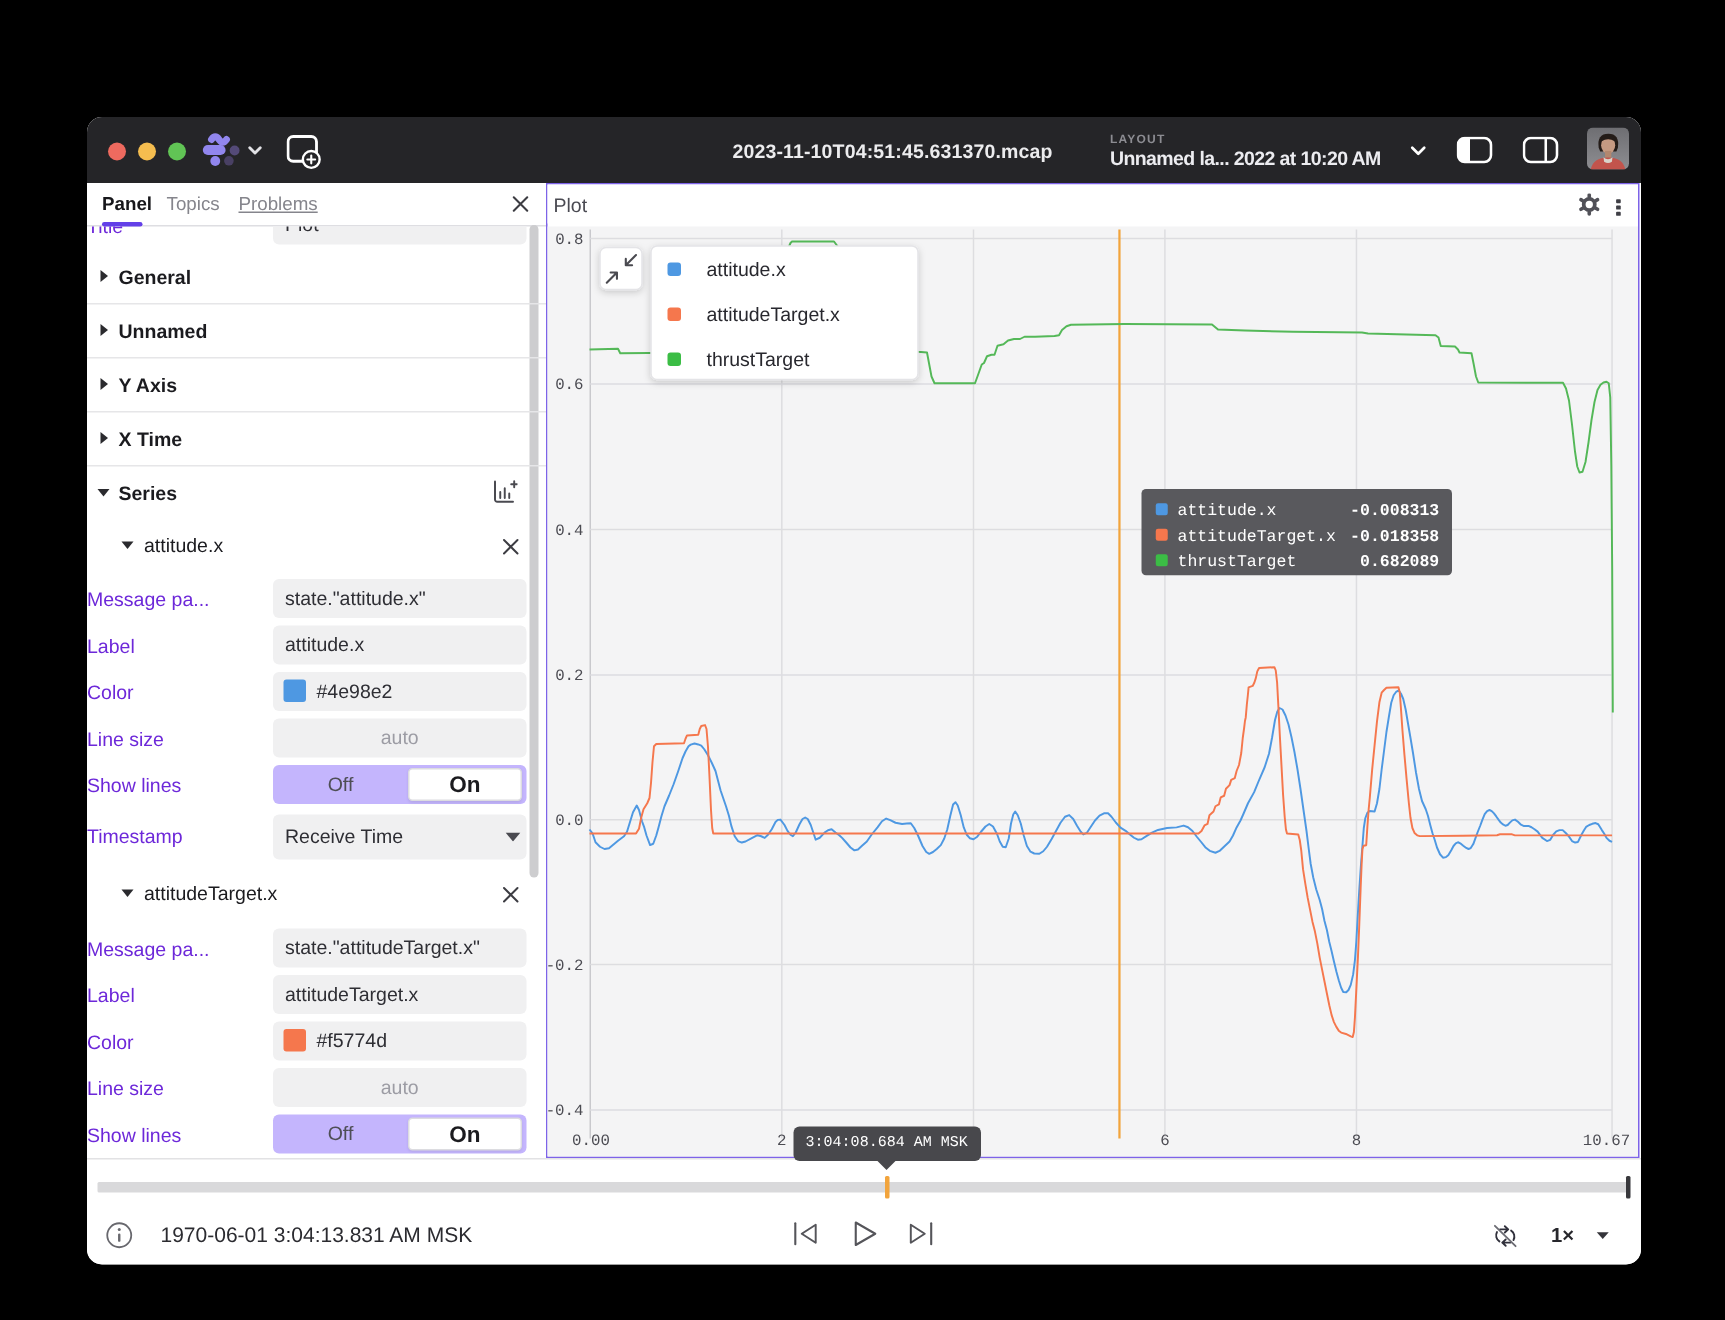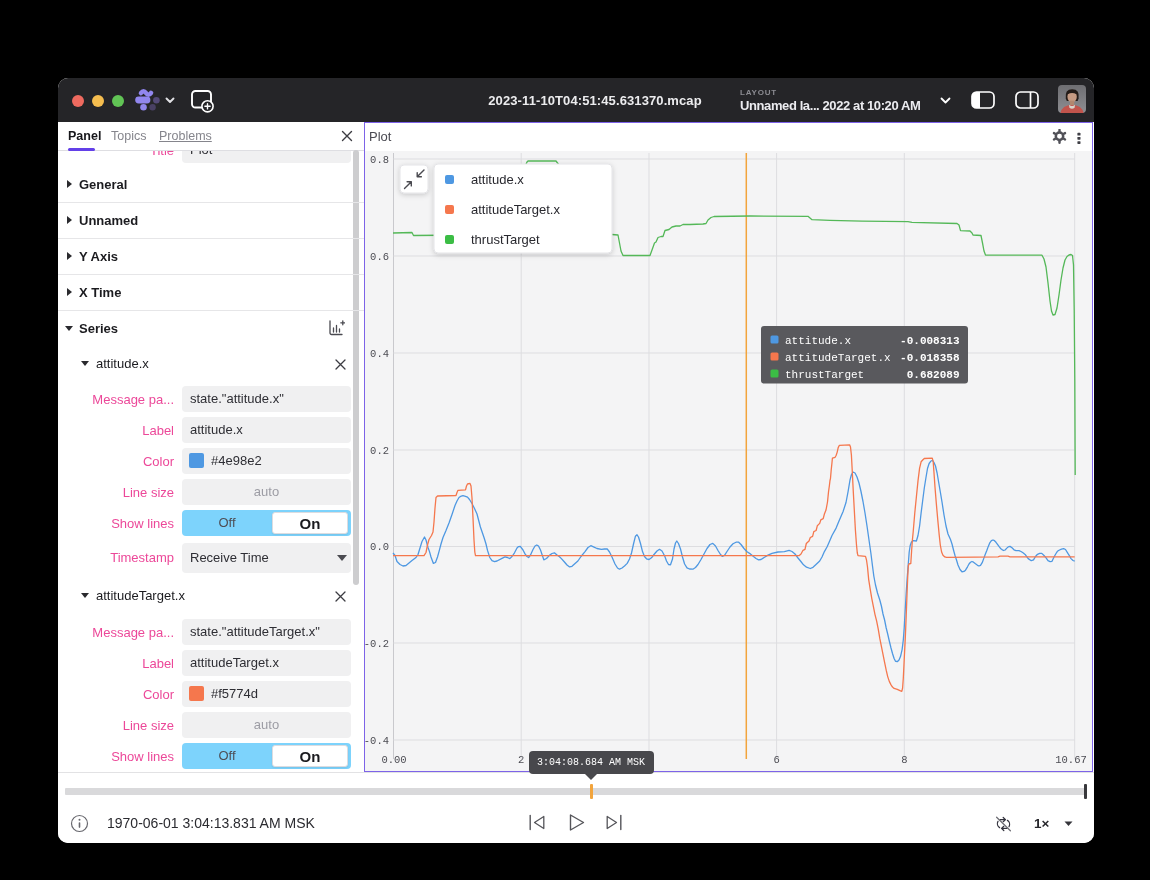--- a/index.html
+++ b/index.html
@@ -17,25 +17,25 @@
 .sidebar { position:absolute; left:0; top:44px; width:306px; height:650px; background:#fff; }
 .tabbar { position:absolute; left:0; top:0; width:100%; height:29px; border-bottom:1px solid #dedee2; }
 .tab { position:absolute; top:7px; font-size:12.5px; color:#85858c; }
 .tab.active { color:#17171b; font-weight:700; }
 .tabline { position:absolute; left:10px; top:26px; width:27px; height:3px; background:#6340e8; border-radius:2px; }
 .secrow { position:absolute; left:0; width:100%; height:36px; }
 .secrow .txt { position:absolute; left:21px; top:10px; font-size:13px; font-weight:700; color:#1b1b1f; }
 .caret-r { position:absolute; left:9px; top:13px; width:0; height:0; border-left:5px solid #2a2a2e; border-top:4px solid transparent; border-bottom:4px solid transparent; }
 .caret-d { position:absolute; left:7px; top:15px; width:0; height:0; border-top:5px solid #2a2a2e; border-left:4px solid transparent; border-right:4px solid transparent; }
 .divider { position:absolute; left:0; width:100%; height:1px; background:#e6e6e8; }
-.fldlabel { position:absolute; width:116px; text-align:right; font-size:13px; color:#ec4899; }
+.fldlabel { position:absolute; width:116px; text-align:left; font-size:13px; color:#6d28d9; }
 .fld { position:absolute; left:124px; width:169px; height:26px; background:#f0f0f1; border-radius:4px; font-size:13px; color:#2e2e34; line-height:26px; padding-left:8px; }
 .fld.center { text-align:center; padding-left:0; color:#9c9ca4; }
 .swatch { position:absolute; width:15px; height:15px; border-radius:2px; top:5px; left:7px; }
-.seg { position:absolute; left:124px; width:169px; height:26px; background:#7dd3fc; border-radius:4px; }
+.seg { position:absolute; left:124px; width:169px; height:26px; background:#c4b5fd; border-radius:4px; }
 .seg .off { position:absolute; left:0; top:0; width:90px; text-align:center; line-height:26px; font-size:13px; color:#4e4e55; }
 .seg .on { position:absolute; left:90px; top:2px; width:76px; height:22px; background:#fff; border:1px solid #dcdce0; border-radius:3px; text-align:center; line-height:21px; font-size:15px; font-weight:700; color:#1b1b1f; box-shadow:0 1px 2px rgba(0,0,0,.08); }
 
 .plot { position:absolute; left:306px; top:44px; width:729px; height:650px; background:#fff; border:1.5px solid #7d63e8; }
 .plot-h { position:absolute; left:0; top:0; width:100%; height:26px; background:#fff; }
 .plot-h .t { position:absolute; left:4px; top:6px; font-size:13px; color:#4a4a52; }
 .chartbg { position:absolute; left:0; top:28px; right:0; bottom:0; background:#f4f4f5; }
 
 .playbar { position:absolute; left:0; top:694px; width:100%; height:71px; background:#fff; border-top:1px solid #e2e2e4; }
 </style>

